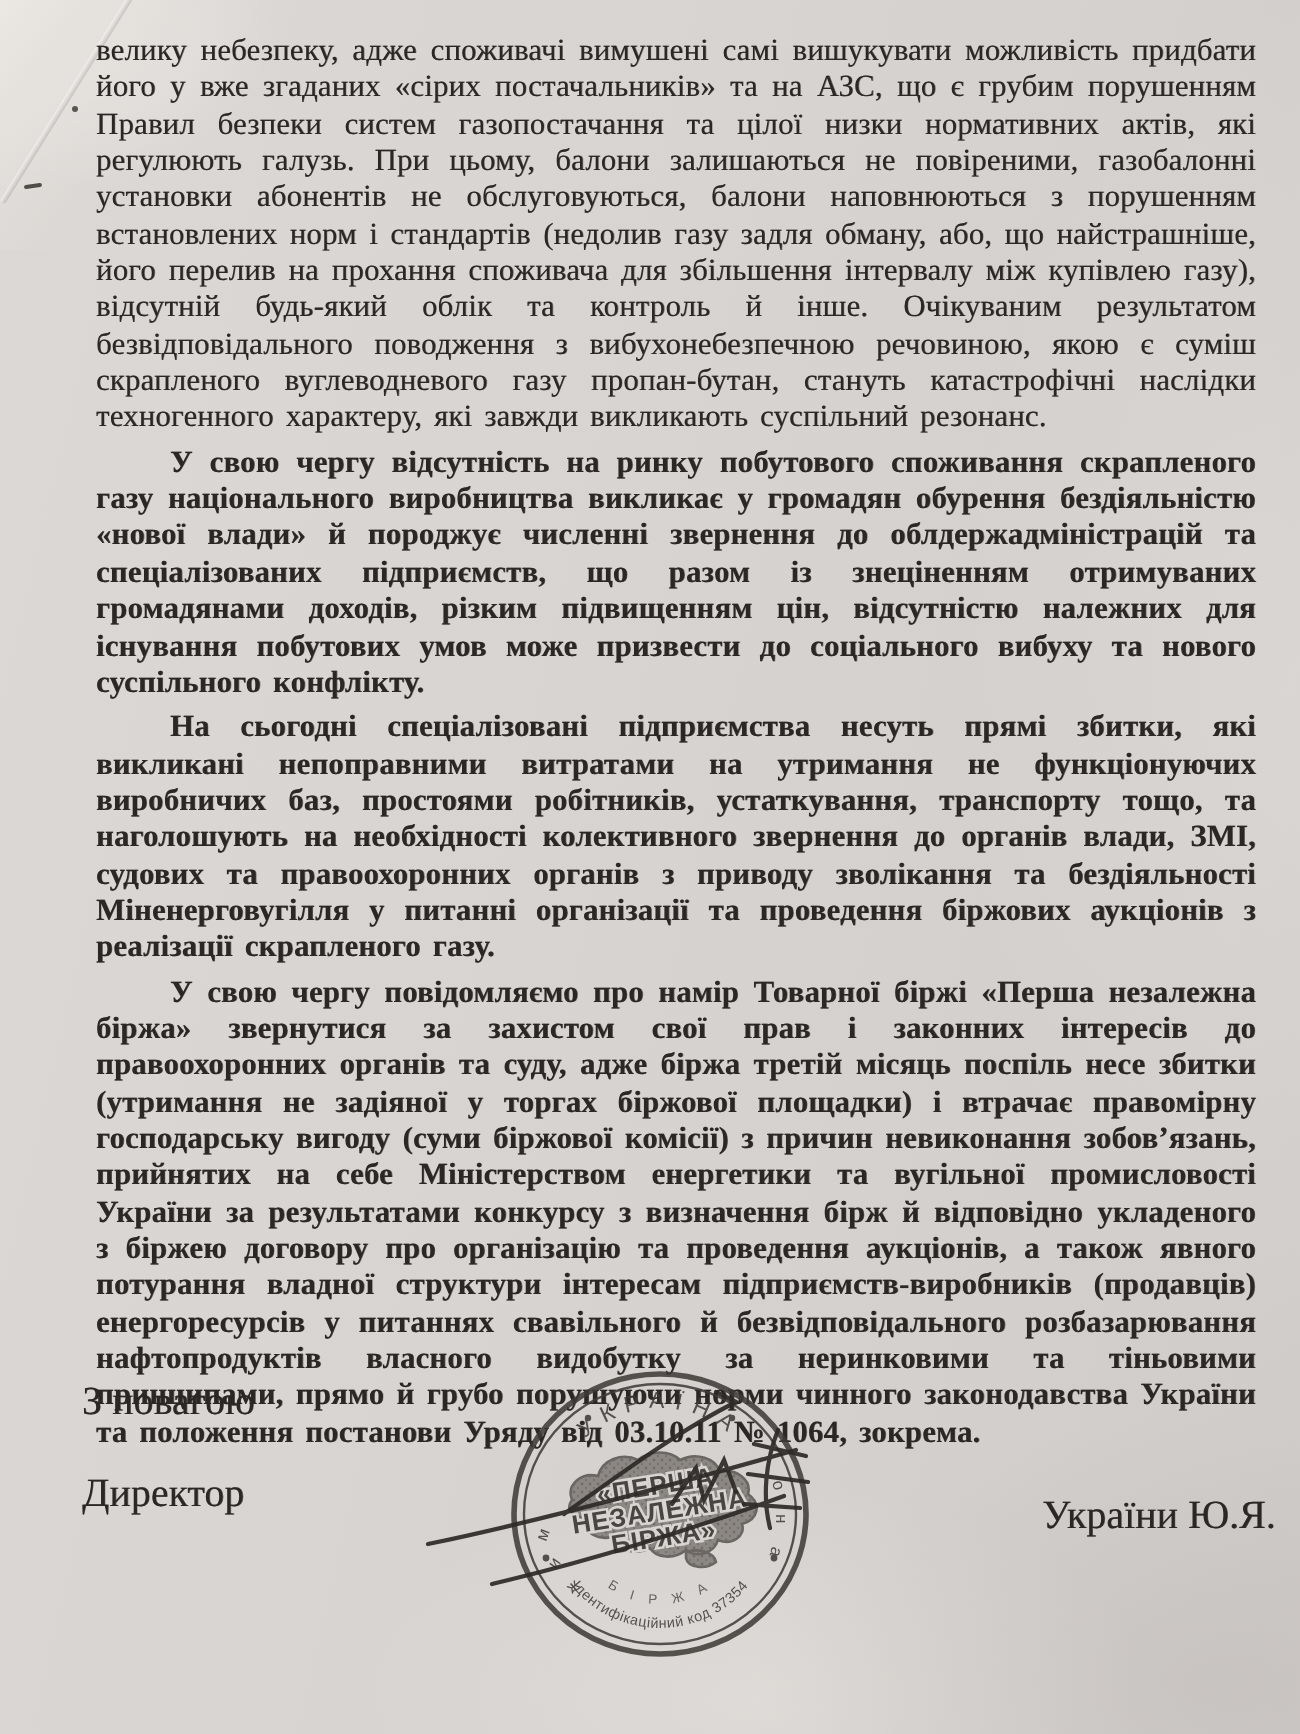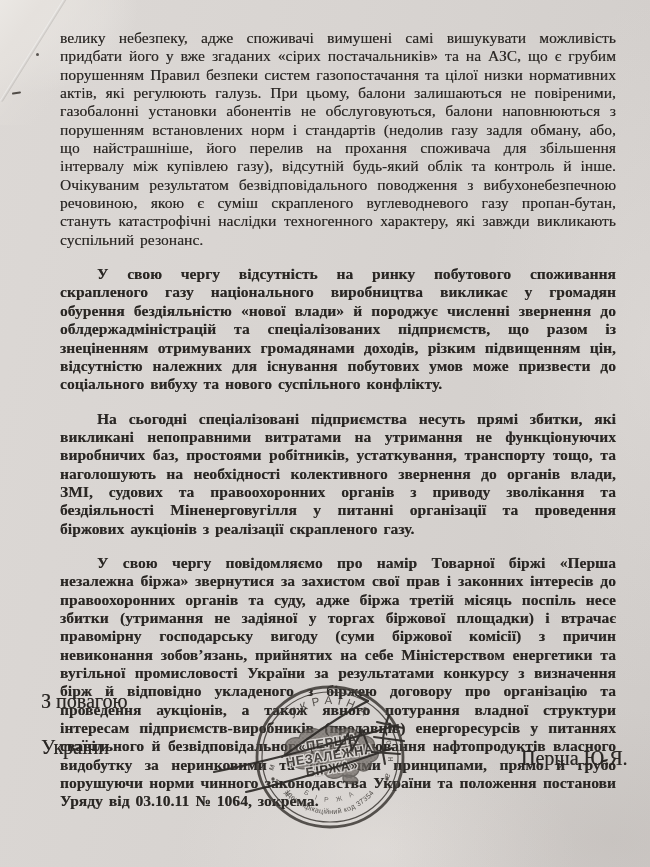--- a/index.html
+++ b/index.html
@@ -18,21 +18,21 @@
   .fold{position:absolute;left:0;top:0;width:125px;height:125px;pointer-events:none;
     background:linear-gradient(128deg,#ebe8e4 0%,#e5e1dd 20%,rgba(224,220,216,.5) 42%,rgba(216,212,209,0) 60%);}
   .crease{position:absolute;left:-30px;top:44px;width:132px;height:3px;border-radius:2px;
     background:linear-gradient(rgba(255,255,255,.5),rgba(112,107,102,.26));transform:rotate(-58deg);}
   .letter-body{
     position:absolute;left:44px;top:13px;width:588px;
     font-size:15.4px;line-height:18.35px;text-align:justify;
     word-spacing:2px;letter-spacing:.1px;
     text-shadow:.3px 0 0 rgba(42,39,36,.55);
   }
-  .para{margin:16px;}
+  .para{margin:4px;}
   .para.indent{text-indent:37px;font-weight:bold;}
   .closing,.signer-title,.signer-name{
     position:absolute;font-weight:normal;font-size:20px;
     text-shadow:.3px 0 0 rgba(42,39,36,.6);
   }
   .closing{left:41px;top:690px;}
   .signer-title{left:41px;top:736px;}
   .signer-name{left:521px;top:747px;}
   .margin-dot{position:absolute;left:36px;top:53px;width:3px;height:3px;border-radius:50%;background:rgba(55,50,46,.8);}
   .margin-dash{position:absolute;left:12px;top:92px;width:9px;height:2.2px;border-radius:1px;background:rgba(55,50,46,.85);transform:rotate(-8deg);}
@@ -52,22 +52,22 @@
   <div class="margin-dash"></div>
 
   <div class="letter-body">
     <p class="para">велику небезпеку, адже споживачі вимушені самі вишукувати можливість придбати його у вже згаданих «сірих постачальників» та на АЗС, що є грубим порушенням Правил безпеки систем газопостачання та цілої низки нормативних актів, які регулюють галузь. При цьому, балони залишаються не повіреними, газобалонні установки абонентів не обслуговуються, балони наповнюються з порушенням встановлених норм і стандартів (недолив газу задля обману, або, що найстрашніше, його перелив на прохання споживача для збільшення інтервалу між купівлею газу), відсутній будь-який облік та контроль й інше. Очікуваним результатом безвідповідального поводження з вибухонебезпечною речовиною, якою є суміш скрапленого вуглеводневого газу пропан-бутан, стануть катастрофічні наслідки техногенного характеру, які завжди викликають суспільний резонанс.</p>
     <p class="para indent">У свою чергу відсутність на ринку побутового споживання скрапленого газу національного виробництва викликає у громадян обурення бездіяльністю «нової влади» й породжує численні звернення до облдержадміністрацій та спеціалізованих підприємств, що разом із знеціненням отримуваних громадянами доходів, різким підвищенням цін, відсутністю належних для існування побутових умов може призвести до соціального вибуху та нового суспільного конфлікту.</p>
     <p class="para indent">На сьогодні спеціалізовані підприємства несуть прямі збитки, які викликані непоправними витратами на утримання не функціонуючих виробничих баз, простоями робітників, устаткування, транспорту тощо, та наголошують на необхідності колективного звернення до органів влади, ЗМІ, судових та правоохоронних органів з приводу зволікання та бездіяльності Міненерговугілля у питанні організації та проведення біржових аукціонів з реалізації скрапленого газу.</p>
     <p class="para indent">У свою чергу повідомляємо про намір Товарної біржі «Перша незалежна біржа» звернутися за захистом свої прав і законних інтересів до правоохоронних органів та суду, адже біржа третій місяць поспіль несе збитки (утримання не задіяної у торгах біржової площадки) і втрачає правомірну господарську вигоду (суми біржової комісії) з причин невиконання зобов’язань, прийнятих на себе Міністерством енергетики та вугільної промисловості України за результатами конкурсу з визначення бірж й відповідно укладеного з біржею договору про організацію та проведення аукціонів, а також явного потурання владної структури інтересам підприємств-виробників (продавців) енергоресурсів у питаннях свавільного й безвідповідального розбазарювання нафтопродуктів власного видобутку за неринковими та тіньовими принципами, прямо й грубо порушуючи норми чинного законодавства України та положення постанови Уряду від 03.10.11 № 1064, зокрема.</p>
   </div>
 
   <div class="closing">З повагою</div>
-  <div class="signer-title">України</div>
-  <div class="signer-name">Перша Ю.Я.</div>
+  <div class="signer-title">Директор</div>
+  <div class="signer-name">України Ю.Я.</div>
 
   <svg class="stamp-svg" width="234" height="164" viewBox="0 0 234 164">
     <defs>
       <pattern id="mapdots" width="4" height="4" patternUnits="userSpaceOnUse">
         <rect width="4" height="4" fill="#6e6863"></rect>
         <circle cx="1" cy="1" r="0.7" fill="#48433f"></circle>
         <circle cx="3" cy="3" r="0.6" fill="#524d48"></circle>
       </pattern>
     </defs>
 

